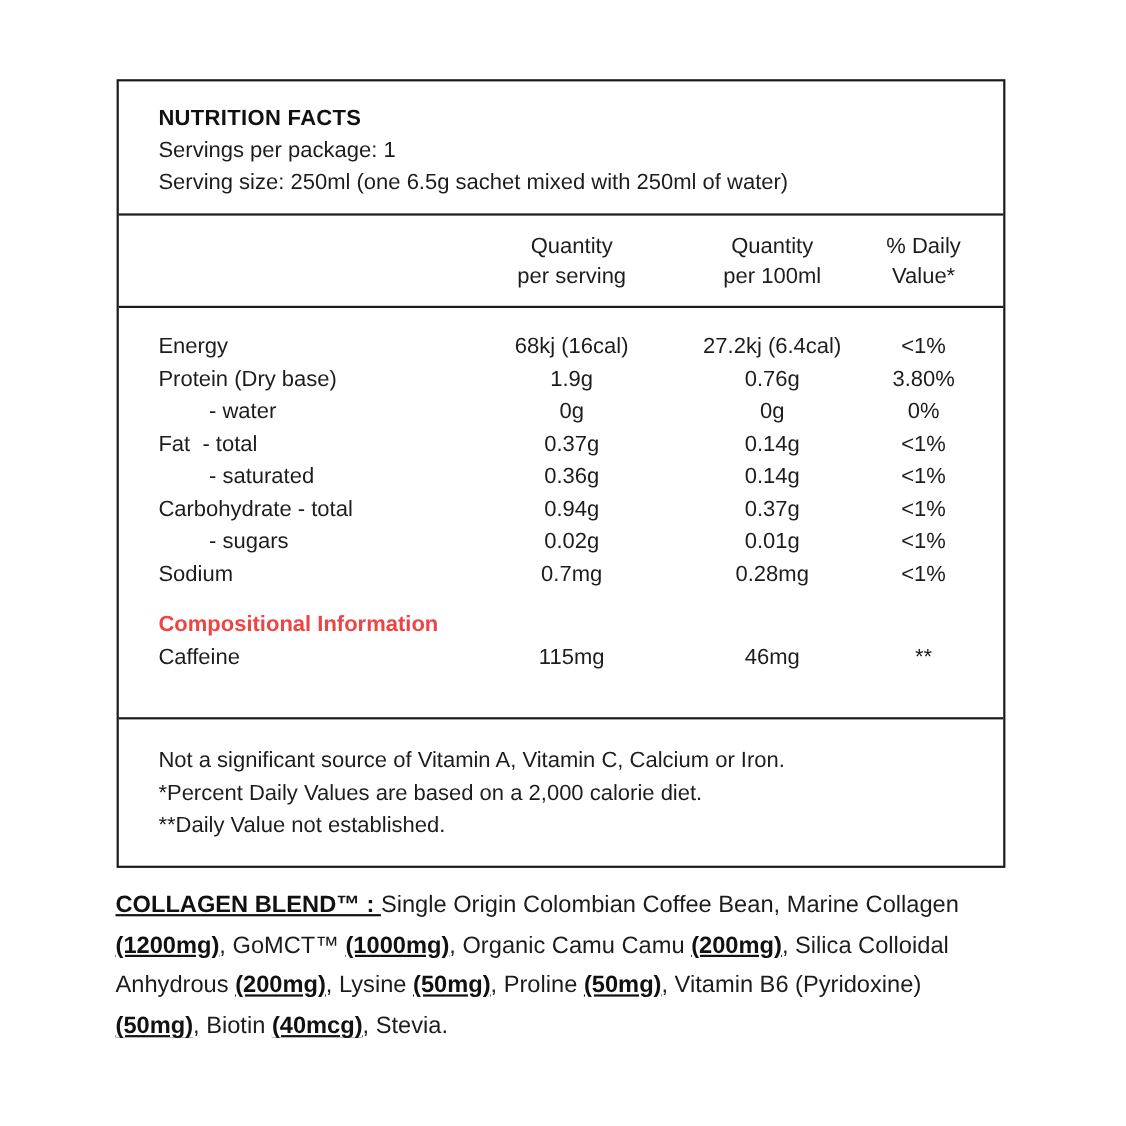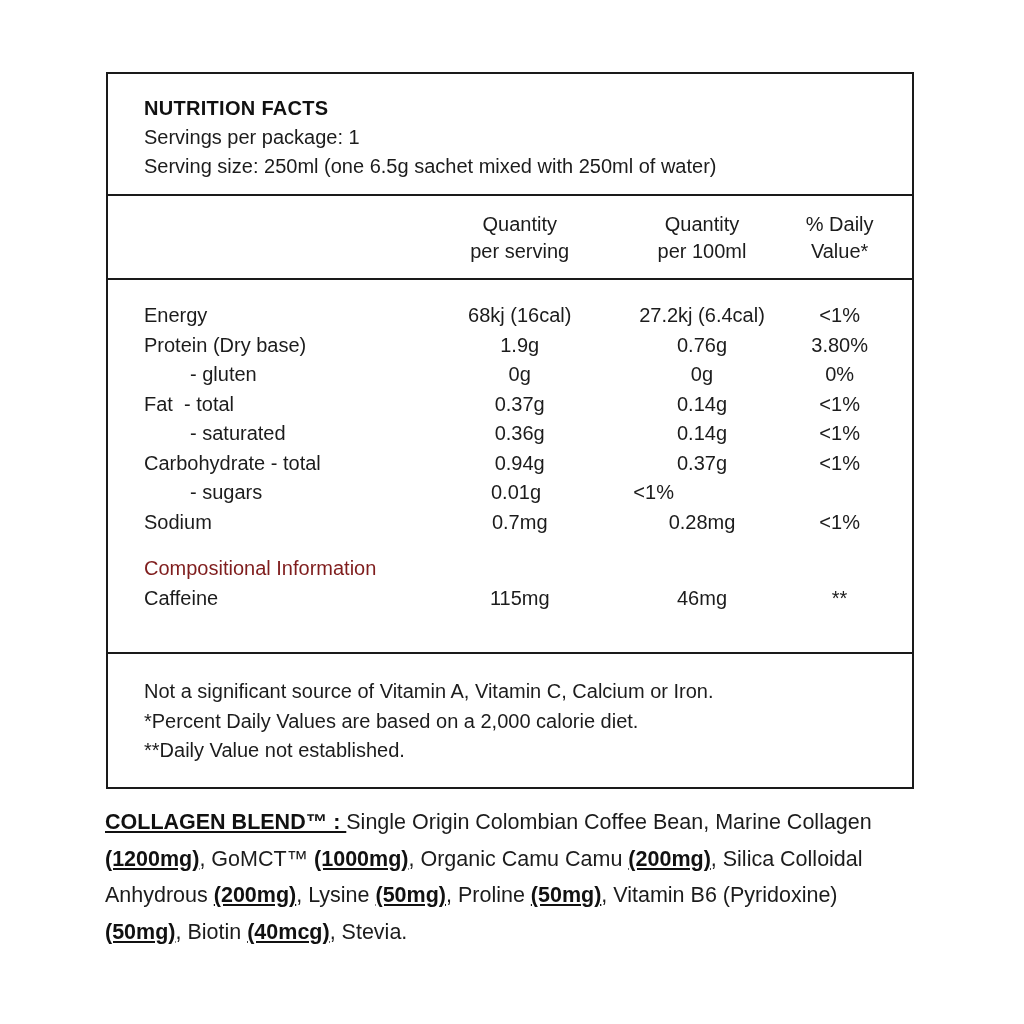--- a/index.html
+++ b/index.html
@@ -51,24 +51,24 @@
   .cell-dv { width: 13%; text-align: center; }
   .colhead span { display: block; }
 
   
   .sec-body { padding: 21px 24px 39px 36px; }
   .nrow { display: flex; font-size: 20px; line-height: 29.5px; }
   .nrow .cell-label { white-space: pre-wrap; }
   .nrow .indent { padding-left: 46px; }
   .comp-heading {
     font-size: 20px;
-    font-weight: 400;
+    font-weight: 700;
     line-height: 29.5px;
     margin-top: 17px;
-    color: #7f1d1d;
+    color: #ef4444;
   }
 
   
   .sec-footer { padding: 23px 28px 21px 36px; }
   .sec-footer .footnote { font-size: 20px; line-height: 29.5px; }
 
   
   .blend {
     position: absolute;
     left: 105px;
@@ -117,21 +117,21 @@
             <div class="cell-100ml">27.2kj (6.4cal)</div>
             <div class="cell-dv">&lt;1%</div>
           </div>
           <div class="nrow">
             <div class="cell-label">Protein (Dry base)</div>
             <div class="cell-serving">1.9g</div>
             <div class="cell-100ml">0.76g</div>
             <div class="cell-dv">3.80%</div>
           </div>
           <div class="nrow">
-            <div class="cell-label indent">- gluten</div>
+            <div class="cell-label indent">- water</div>
             <div class="cell-serving">0g</div>
             <div class="cell-100ml">0g</div>
             <div class="cell-dv">0%</div>
           </div>
           <div class="nrow">
             <div class="cell-label">Fat  - total</div>
             <div class="cell-serving">0.37g</div>
             <div class="cell-100ml">0.14g</div>
             <div class="cell-dv">&lt;1%</div>
           </div>
@@ -142,20 +142,21 @@
             <div class="cell-dv">&lt;1%</div>
           </div>
           <div class="nrow">
             <div class="cell-label">Carbohydrate - total</div>
             <div class="cell-serving">0.94g</div>
             <div class="cell-100ml">0.37g</div>
             <div class="cell-dv">&lt;1%</div>
           </div>
           <div class="nrow">
             <div class="cell-label indent">- sugars</div>
+            <div class="cell-serving">0.02g</div>
             <div class="cell-100ml">0.01g</div>
             <div class="cell-dv">&lt;1%</div>
           </div>
           <div class="nrow">
             <div class="cell-label">Sodium</div>
             <div class="cell-serving">0.7mg</div>
             <div class="cell-100ml">0.28mg</div>
             <div class="cell-dv">&lt;1%</div>
           </div>
         </div>

